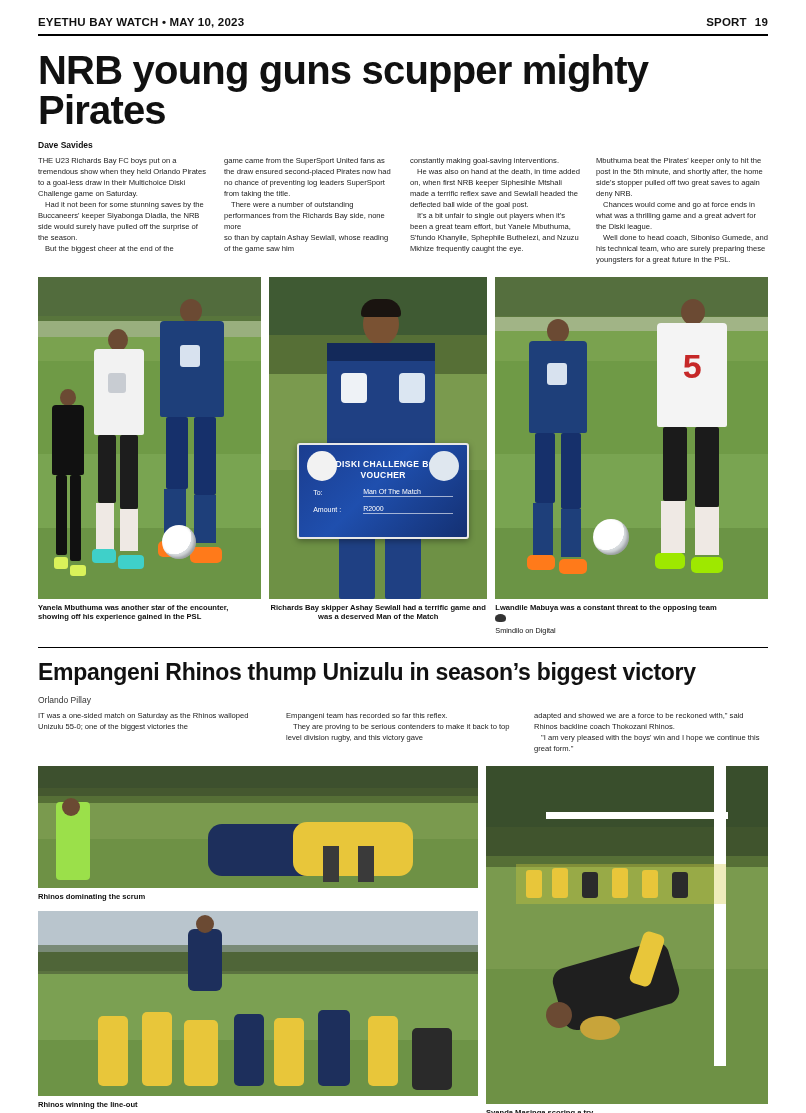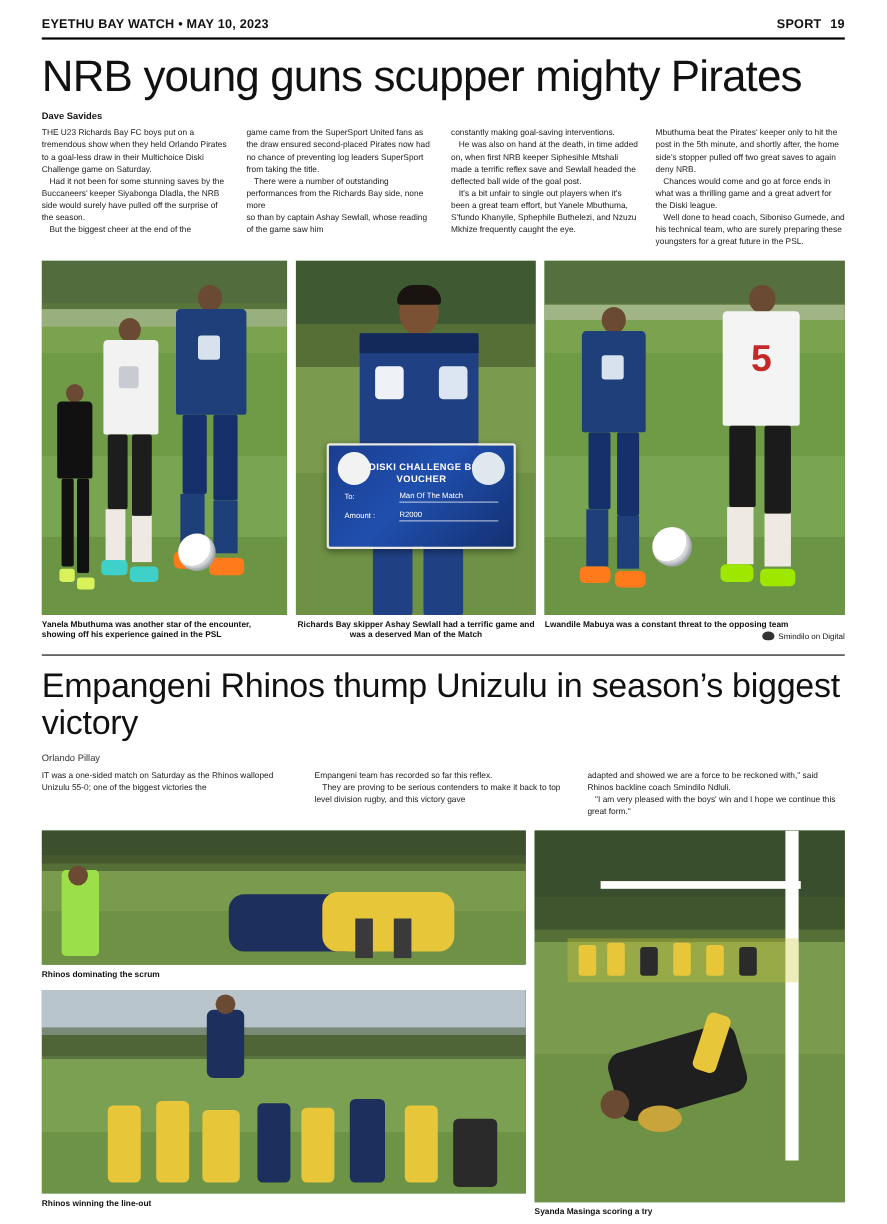--- a/index.html
+++ b/index.html
@@ -40,28 +40,28 @@
   .masthead-right {
     font-size: 11.5px;
     font-weight: bold;
     letter-spacing: 0.2px;
   }
   .masthead-right .pagenum { margin-left: 8px; }
 
   
   .headline {
     font-size: 40px;
-    font-weight: normal;
+    font-weight: bold;
     letter-spacing: -0.8px;
     margin: 14px 0 10px 0;
     line-height: 1;
   }
   .headline2 {
-    font-size: 31px;
-    font-weight: normal;
+    font-size: 23px;
+    font-weight: bold;
     letter-spacing: -0.3px;
     margin: 12px 0 10px 0;
     line-height: 1.05;
   }
 
   .byline {
     font-size: 8.5px;
     font-weight: bold;
     margin-bottom: 5px;
   }
@@ -221,20 +221,21 @@
     position: absolute;
     background: #ffffff;
   }
 
   .smindile {
     display: flex;
     align-items: flex-start;
     justify-content: flex-end;
     gap: 4px;
     font-size: 7.3px;
+    flex-direction: column;
   }
   .smindile .mark {
     display: inline-block;
     width: 11px; height: 8px;
     background: #333;
     border-radius: 50% 50% 40% 40%;
   }
 </style>
 </head>
 <body>
@@ -399,21 +400,21 @@
 
   <div class="cols">
     <div class="col">
       <p>IT was a one-sided match on Saturday as the Rhinos walloped Unizulu 55-0; one of the biggest victories the</p>
     </div>
     <div class="col">
       <p>Empangeni team has recorded so far this reflex.</p>
       <p class="indent">They are proving to be serious contenders to make it back to top level division rugby, and this victory gave</p>
     </div>
     <div class="col">
-      <p>adapted and showed we are a force to be reckoned with," said Rhinos backline coach Smindilo Ndluli.</p>
+      <p>adapted and showed we are a force to be reckoned with," said Rhinos backline coach Thokozani Rhinos.</p>
       <p class="indent">"I am very pleased with the boys' win and I hope we continue this great form."</p>
     </div>
   </div>
 
   <div class="photo-row" style="align-items:flex-start;">
 
     <div style="width:440px;">
       <div class="photo" style="height:122px;">
         <div class="field trees"></div>
         <div class="blur-strip" style="top:0;height:30px;background:rgba(60,75,45,0.65);"></div>

